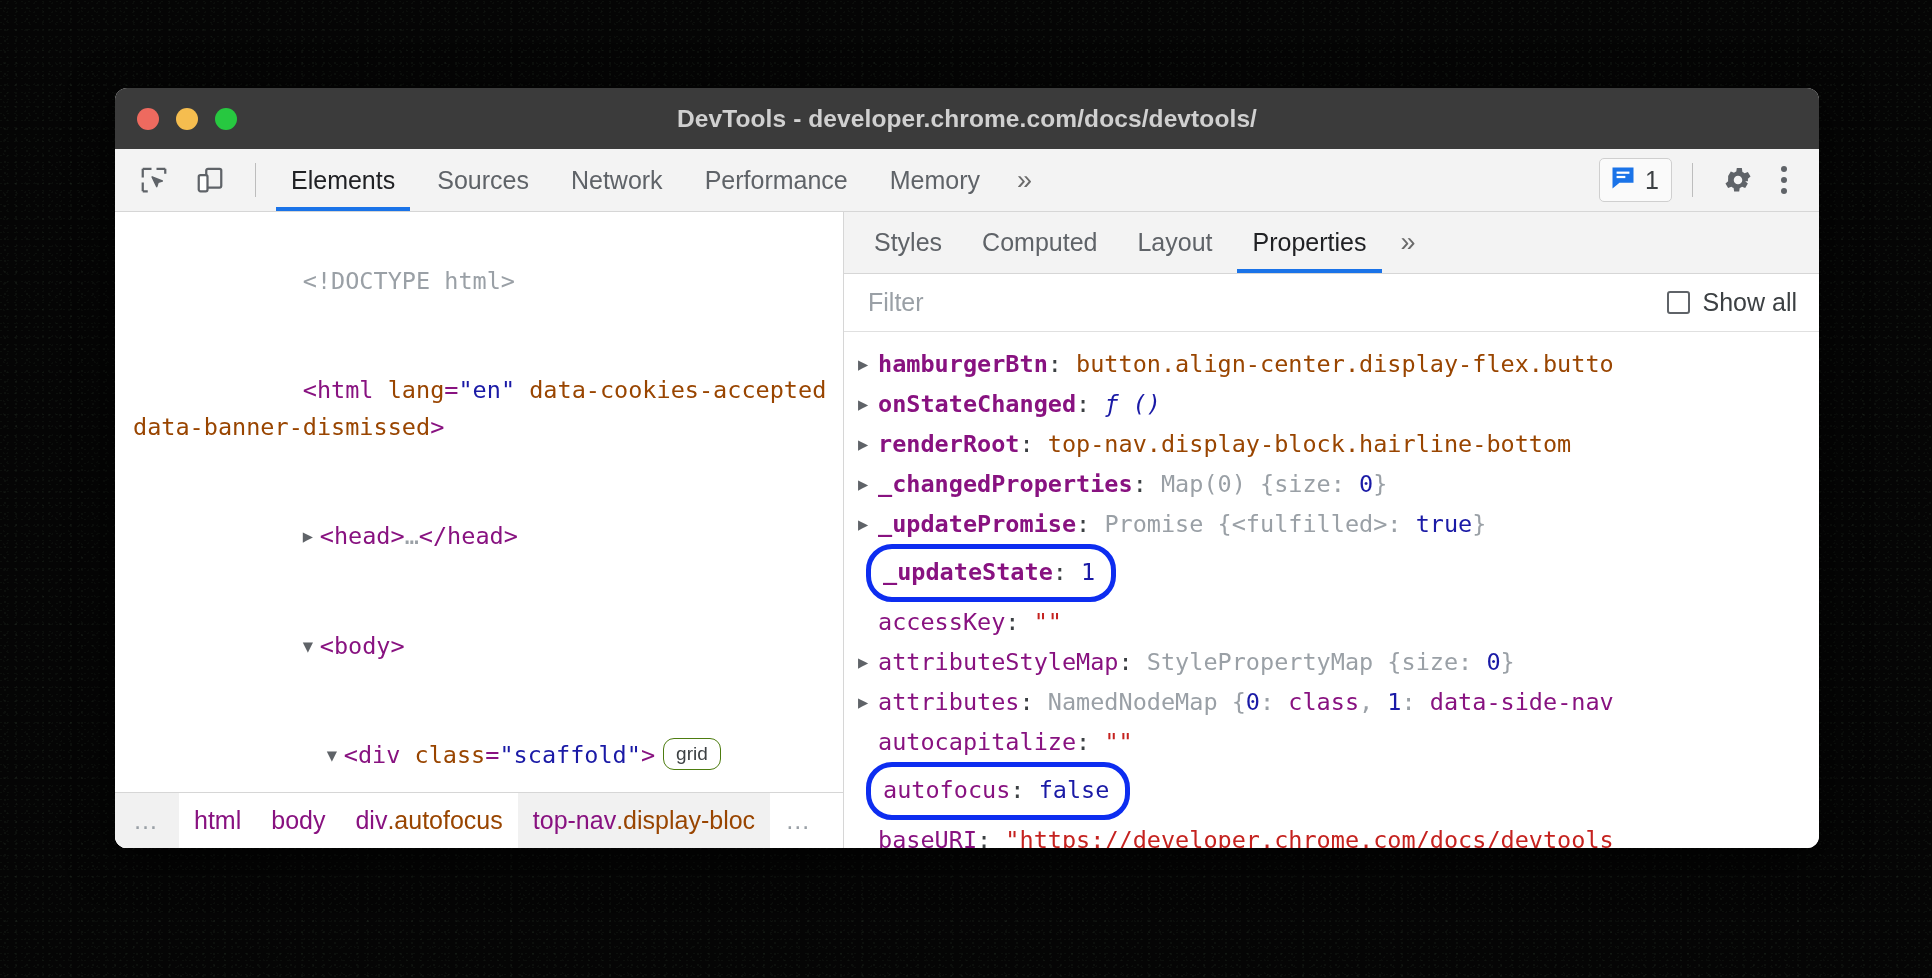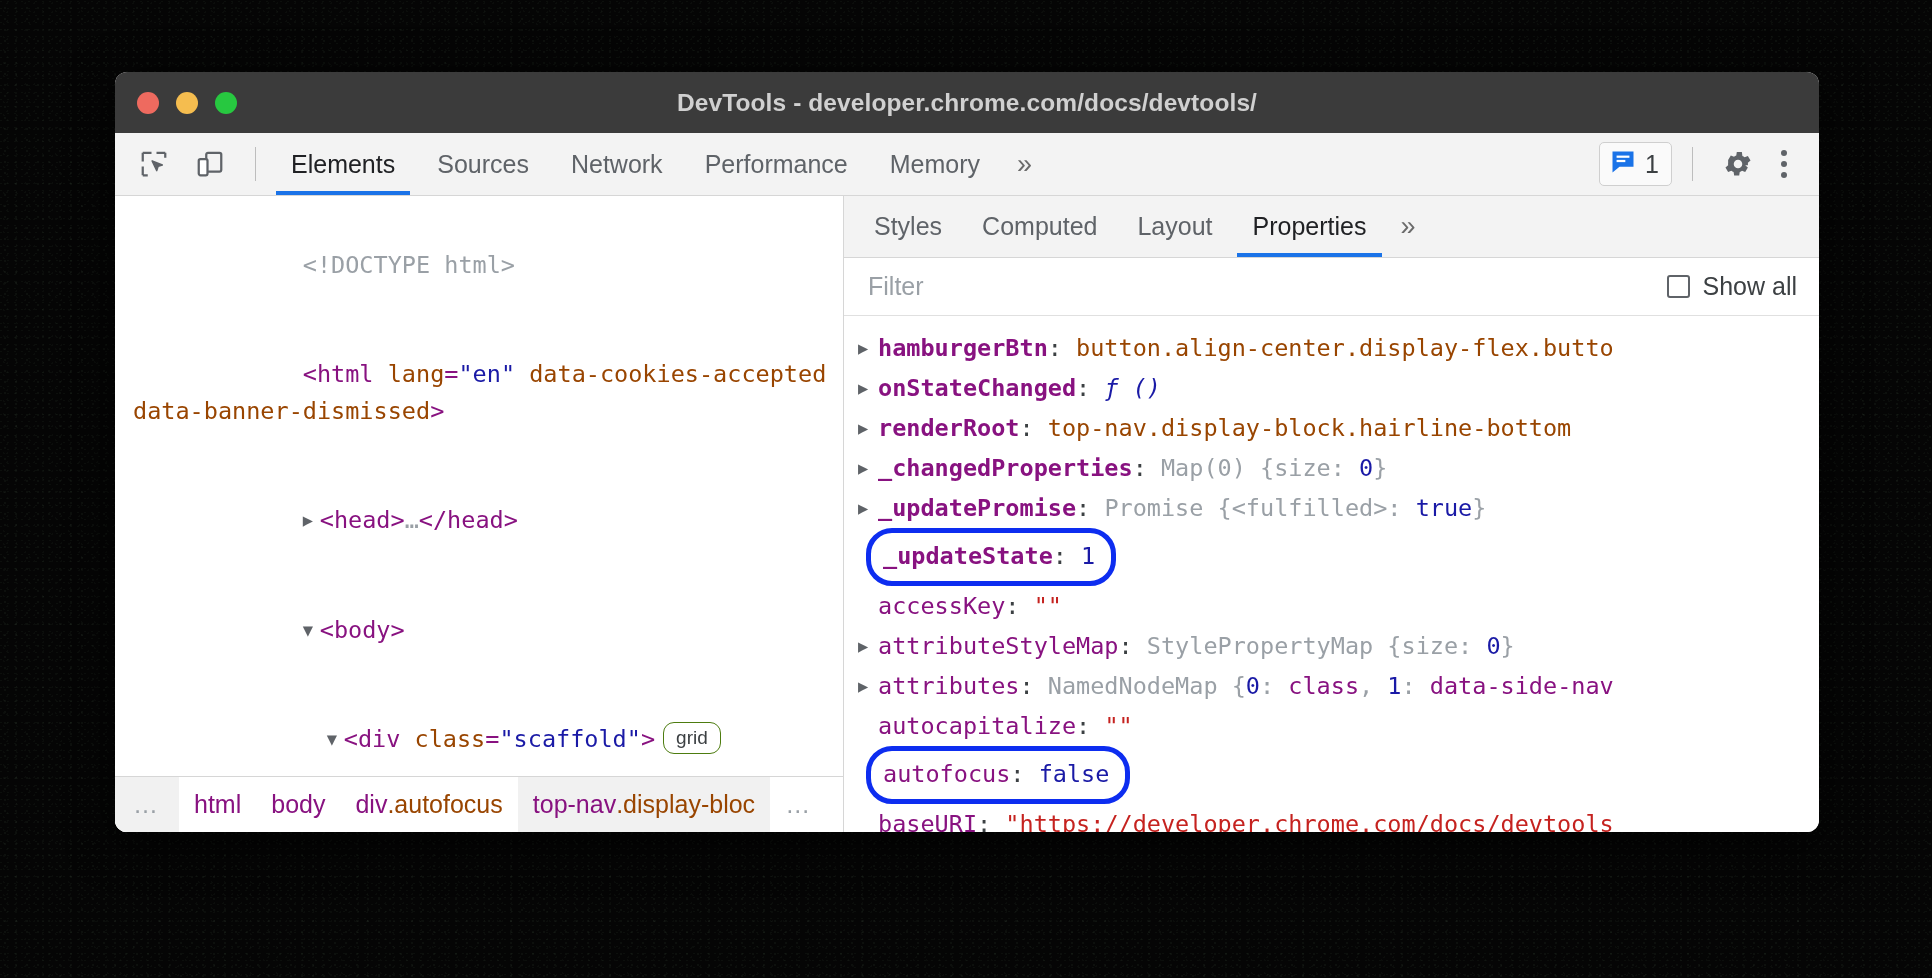--- a/index.html
+++ b/index.html
@@ -21,21 +21,21 @@
     background-image:
       radial-gradient(circle at 12% 22%, rgba(60,80,60,0.14) 0 1px, transparent 1px),
       radial-gradient(circle at 47% 71%, rgba(70,90,70,0.13) 0 1px, transparent 1px),
       radial-gradient(circle at 83% 38%, rgba(55,75,55,0.12) 0 1px, transparent 1px),
       radial-gradient(circle at 29% 88%, rgba(65,85,65,0.10) 0 1px, transparent 1px);
     background-size: 7px 7px, 11px 11px, 9px 9px, 13px 13px;
   }
   
   #window {
     position: absolute;
-    left: 115px; top: 72px;
+    left: 115px; top: 88px;
     width: 1704px; height: 760px;
     border-radius: 12px;
     overflow: hidden;
     box-shadow: 0 10px 46px rgba(0,0,0,0.85);
     background: #fff;
   }
   
   #titlebar {
     position: relative;
     height: 61px;

